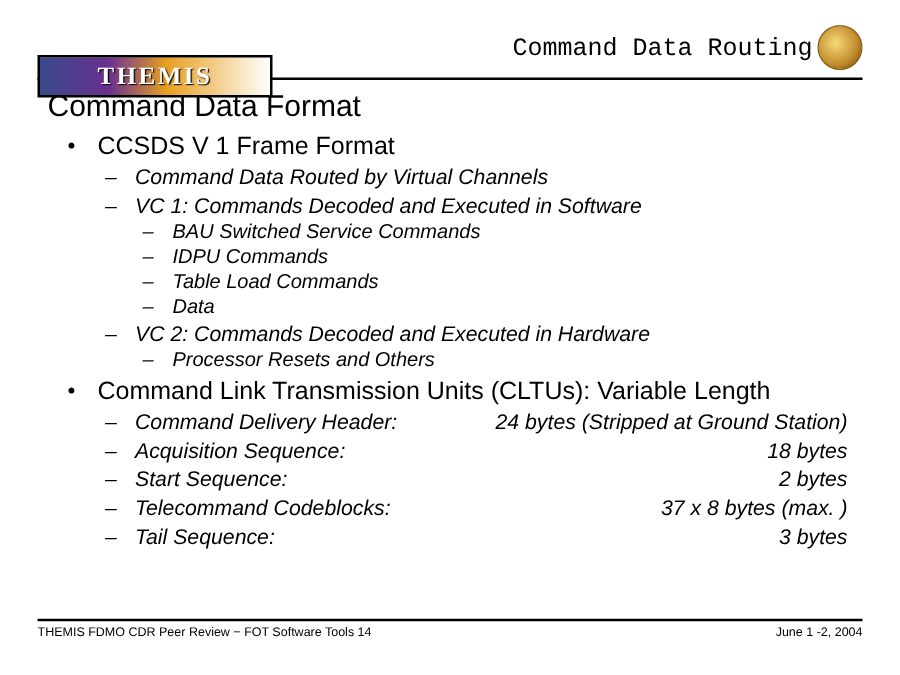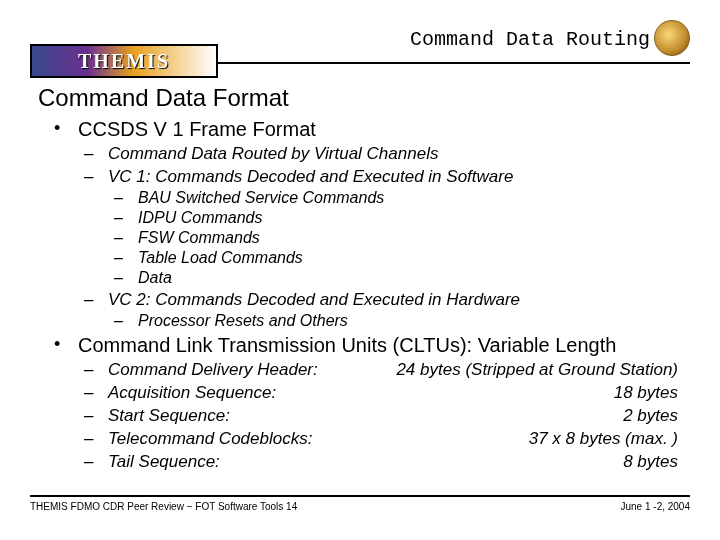--- a/index.html
+++ b/index.html
@@ -64,21 +64,21 @@
     background: radial-gradient(circle at 40% 40%, #f7d97a 0%, #c18a2a 60%, #5a3a0a 100%);
     border: 1px solid #876018;
   }
   
   .body {
     padding: 8px 30px 0 44px;
   }
   .section-title {
     font-size: 24px;
     font-family: Arial, sans-serif;
-    margin: 12px 0 6px -6px;
+    margin: 0 0 6px -6px;
   }
   ul {
     margin: 0;
     padding: 0;
     list-style: none;
   }
   .lvl1 > li {
     font-size: 20px;
     margin: 4px 0 4px 0;
     padding-left: 34px;
@@ -156,21 +156,20 @@
     <ul class="lvl1">
       <li>
         <span>CCSDS V 1 Frame Format</span>
         <ul class="lvl2">
           <li><span>Command Data Routed by Virtual Channels</span></li>
           <li>
             <span>VC 1:  Commands Decoded and Executed in Software</span>
             <ul class="lvl3">
               <li><span>BAU Switched Service Commands</span></li>
               <li><span>IDPU Commands</span></li>
-              <li><span>FSW Commands</span></li>
               <li><span>Table Load Commands</span></li>
               <li><span>Data</span></li>
             </ul>
           </li>
           <li>
             <span>VC 2:  Commands Decoded and Executed in Hardware</span>
             <ul class="lvl3">
               <li><span>Processor Resets and Others</span></li>
             </ul>
           </li>
@@ -200,21 +199,21 @@
           </li>
           <li>
             <span class="cltu-row">
               <span>Telecommand Codeblocks:</span>
               <span class="cltu-value">37 x 8 bytes (max. )</span>
             </span>
           </li>
           <li>
             <span class="cltu-row">
               <span>Tail Sequence:</span>
-              <span class="cltu-value">8 bytes</span>
+              <span class="cltu-value">3 bytes</span>
             </span>
           </li>
         </ul>
       </li>
     </ul>
   </div>
 
   <div class="ftr">
     <span class="ftr-left">THEMIS FDMO CDR Peer Review − FOT Software Tools 14</span>
     <span class="ftr-right">June 1 -2, 2004</span>

